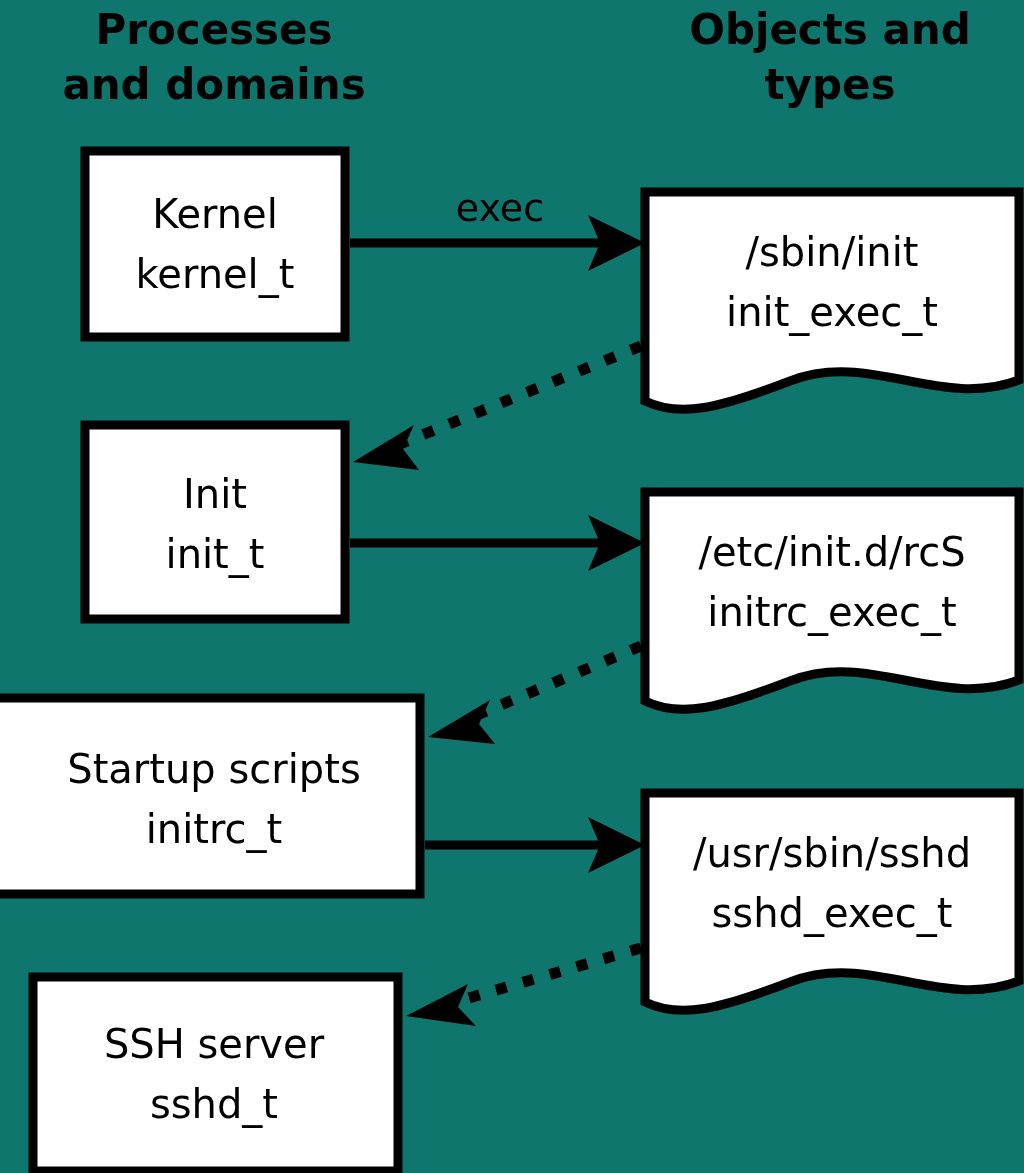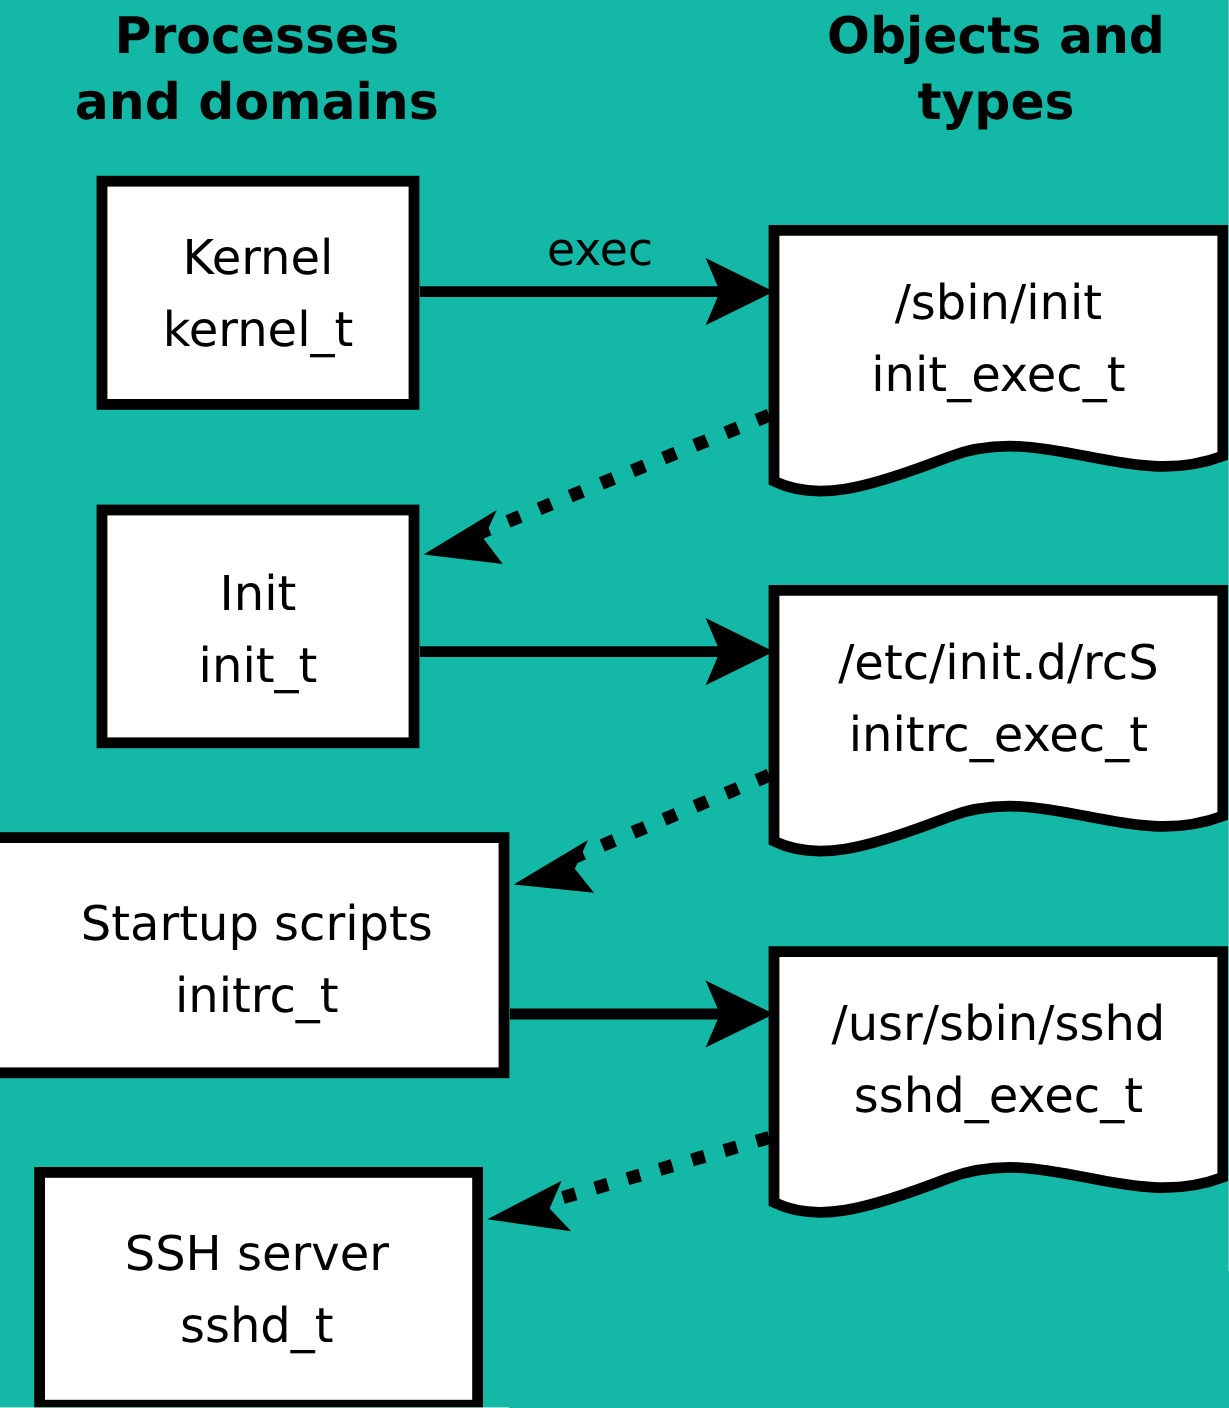--- a/index.html
+++ b/index.html
@@ -10,21 +10,21 @@
   body {
     width: 1024px;
     height: 1173px;
     overflow: hidden;
     font-family: "DejaVu Sans", sans-serif;
   }
   #diagram-root {
     position: relative;
     width: 1024px;
     height: 1173px;
-    background: #14b8a6;
+    background: #0f766e;
   }
   svg#diagram-svg {
     display: block;
     width: 1024px;
     height: 1173px;
   }
   .col-header {
     font-family: "DejaVu Sans", sans-serif;
     font-weight: bold;
     font-size: 42px;

